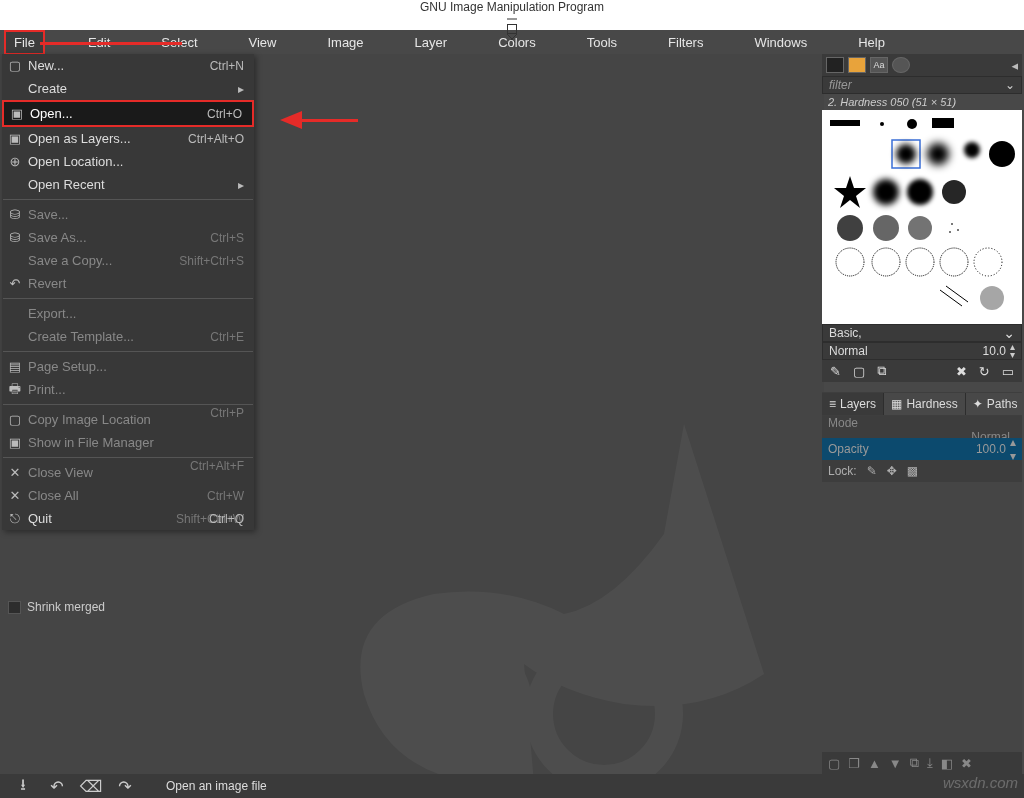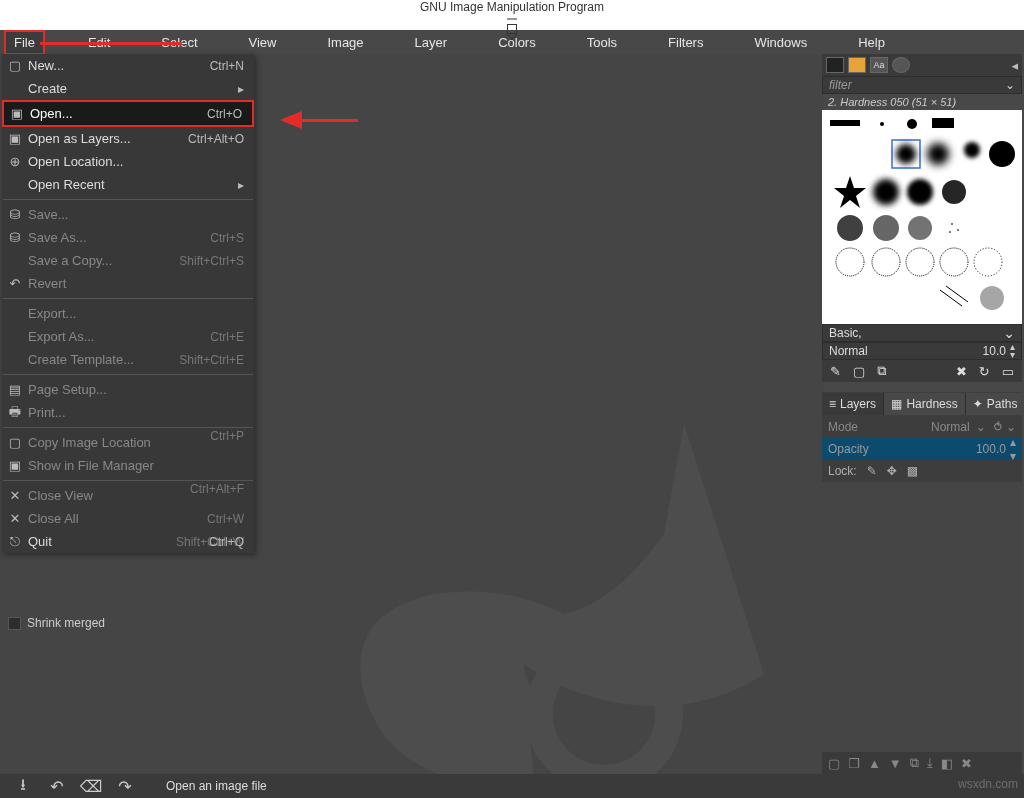--- a/index.html
+++ b/index.html
@@ -19,21 +19,21 @@
 .arrow-head { position:absolute; top:0; left:0; width:0; height:0; border-right:22px solid #e52b28; border-top:9px solid transparent; border-bottom:9px solid transparent; }
 .dropdown { position:absolute; top:54px; left:2px; width:252px; background:#383838; color:#ddd; font-size:13px; z-index:10; box-shadow:2px 2px 6px rgba(0,0,0,.4); }
 .ditem { display:flex; align-items:center; height:23px; padding-right:10px; }
 .ditem.disabled { color:#888; }
 .ditem .ico { width:26px; display:flex; justify-content:center; color:#bbb; font-size:13px; }
 .ditem .lbl { flex:1; }
 .ditem .sc { font-size:12px; color:#bbb; }
 .ditem.disabled .sc { color:#777;margin-top:46px; }
 .ditem.sel { background:#1a1a1a; color:#fff; border:2px solid #e52b28; height:27px; }
 .dsep { height:1px; background:#555; margin:3px 1px; }
-.shrink { position:absolute; top:616px; left:8px; display:flex; align-items:center; font-size:12px; color:#ccc; }
+.shrink { position:absolute; top:600px; left:8px; display:flex; align-items:center; font-size:12px; color:#ccc; }
 .chk { width:13px; height:13px; background:#2d2d2d; border:1px solid #555; margin-right:6px; }
 .canvas { position:absolute; top:54px; left:0; right:200px; bottom:24px; background:#454545; overflow:hidden; }
 .wilber { position:absolute; bottom:-60px; right:-40px; opacity:.22; }
 .botbar { position:absolute; bottom:0; left:0; right:0; height:24px; background:#3a3a3a; display:flex; align-items:center; padding:0 6px; }
 .botbar .bicon { width:34px; color:#ccc; font-size:16px; text-align:center; }
 .botbar .status { margin-left:24px; color:#ddd; font-size:12px; }
 
 .rpanel { position:absolute; top:54px; right:2px; width:200px; bottom:24px; color:#ddd; font-size:12px; }
 .tabrow { height:22px; background:#3a3a3a; display:flex; align-items:center; padding:0 4px; gap:4px; }
 .tabrow .tb { width:18px; height:16px; background:#555; border:1px solid #666; }
@@ -46,29 +46,29 @@
 .preset { height:18px; background:#3a3a3a; display:flex; align-items:center; padding:0 6px; border:1px solid #2d2d2d; }
 .preset .chev { margin-left:auto; font-size:14px; }
 .spacing { height:18px; background:#3a3a3a; display:flex; align-items:center; padding:0 6px; border:1px solid #2d2d2d; }
 .spacing .val { margin-left:auto; }
 .spacing .spin { margin-left:4px; font-size:10px; line-height:8px; color:#ccc; }
 .iconrow { height:22px; display:flex; align-items:center; gap:12px; padding:0 8px; color:#ddd; font-size:13px; background:#3a3a3a; }
 .iconrow .sp { flex:1; }
 .layertabs { height:24px; display:flex; align-items:center; background:#3e3e3e; }
 .ltab { height:22px; padding:0 7px; display:flex; align-items:center; gap:4px; background:#484848; border-right:1px solid #2d2d2d; font-size:12px; }
 .ltab.on { background:#3a3a3a; }
-.moderow { height:22px; display:flex; align-items:center; padding:0 6px; background:#3d3d3d; color:#888; }
+.moderow { height:22px; display:flex; align-items:flex-start; padding:0 6px; background:#3d3d3d; color:#888;flex-direction:column; }
 .moderow .mv { margin-left:auto; margin-right:6px; }
 .opacity { height:22px; display:flex; align-items:center; padding:0 6px; background:#0c4a6e; color:#999; }
 .opacity .val { margin-left:auto; }
 .lockrow { height:22px; display:flex; align-items:center; gap:10px; padding:0 6px; background:#3d3d3d; color:#aeaeae; font-size:12px; }
 .layerarea { flex:1; background:#454545; }
 .botrow { height:22px; display:flex; align-items:center; gap:8px; padding:0 6px; background:#3a3a3a; color:#888; font-size:13px; }
 .rpanel-col { display:flex; flex-direction:column; height:100%; }
-.wm { position:absolute; bottom:7px; right:6px; font-size:12px; color:rgba(255,255,255,.25); }
+.wm { position:absolute; bottom:7px; right:6px; font-size:15px; color:rgba(255,255,255,.25);font-style:italic; }
 </style>
 </head>
 <body>
 
 <div class="titlebar">
   <svg class="logo" viewBox="0 0 24 24">
       <circle cx="12" cy="12" r="10" fill="#7a6a58"></circle>
       <circle cx="9" cy="12" r="3" fill="#fff"></circle>
       <circle cx="9" cy="12" r="1.5" fill="#222"></circle>
     </svg>
@@ -164,25 +164,20 @@
     <div class="ditem disabled">
       <span class="ico">↶</span>
       <span class="lbl">Revert</span>
       <span class="sc"></span>
     </div>
     <div class="dsep"></div>
     <div class="ditem disabled">
       <span class="ico"></span>
       <span class="lbl">Export...</span>
       <span class="sc">Ctrl+E</span>
-    </div>
-    <div class="ditem disabled">
-      <span class="ico"></span>
-      <span class="lbl">Export As...</span>
-      <span class="sc">Shift+Ctrl+E</span>
     </div>
     <div class="ditem disabled">
       <span class="ico"></span>
       <span class="lbl">Create Template...</span>
       <span class="sc"></span>
     </div>
     <div class="dsep"></div>
     <div class="ditem disabled">
       <span class="ico">▤</span>
       <span class="lbl">Page Setup...</span>

